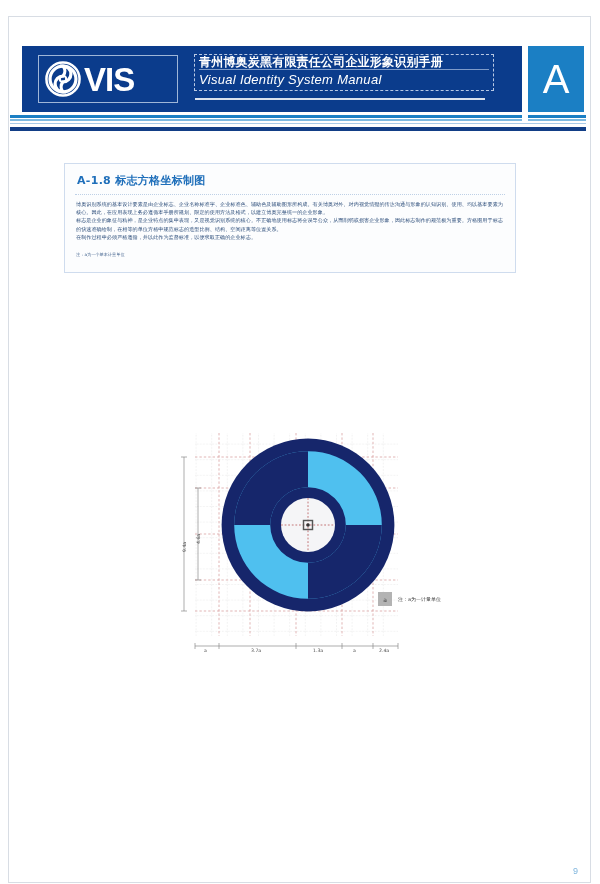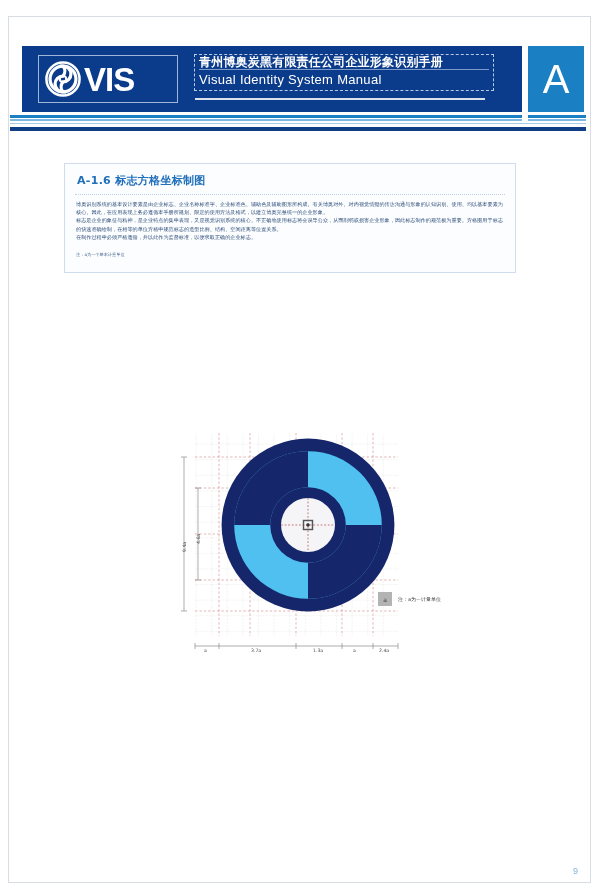--- a/index.html
+++ b/index.html
@@ -64,20 +64,21 @@
     border-bottom:1px solid #7e9bc9;
     padding-bottom:1px;
   }
   #title-en{
     color:#ffffff;
     font-size:13px;
     line-height:16px;
     letter-spacing:.3px;
     font-family:"Liberation Sans",sans-serif;
     margin-top:2px;
+    font-style:italic;
   }
   #title-rule{
     position:absolute;left:173px;top:52px;width:290px;height:2px;
     background:#ffffff;opacity:.85;
   }
 
   
   #chapter-tab{
     position:absolute;left:528px;top:38px;width:56px;height:66px;
     background:#1b7fc4;
@@ -210,21 +211,21 @@
   </div>
 
   <div class="stripe" id="stripe-a"></div>
   <div class="stripe" id="stripe-a2"></div>
   <div class="stripe" id="stripe-b"></div>
   <div class="stripe" id="stripe-b2"></div>
   <div class="stripe" id="stripe-c"></div>
   <div class="stripe" id="stripe-d"></div>
 
   <div id="desc-panel">
-    <div id="desc-heading">A-1.6 标志方格坐标制图</div>
+    <div id="desc-heading">A-1.8 标志方格坐标制图</div>
     <div id="desc-divider"></div>
     <div id="desc-body">
       <p>博奥识别系统的基本设计要素是由企业标志、企业名称标准字、企业标准色、辅助色及辅助图形所构成。有关博奥对外、对内视觉情报的传达沟通与形象的认知识别、使用、均以基本要素为核心。因此，在应用表现上务必遵循本手册所规划、限定的使用方法及格式，以建立博奥完整统一的企业形象。</p>
       <p>标志是企业的象征与精神，是企业特点的集中表现，又是视觉识别系统的核心。不正确地使用标志将会误导公众，从而削弱或损害企业形象，因此标志制作的规范极为重要。方格图用于标志的快速准确绘制，在相等的单位方格中规范标志的造型比例、结构、空间距离等位置关系。</p>
       <p>在制作过程中必须严格遵循，并以此作为监督标准，以便求取正确的企业标志。</p>
     </div>
     <div id="desc-note">注：a为一个基本计量单位</div>
   </div>
 
   <div id="diagram">

